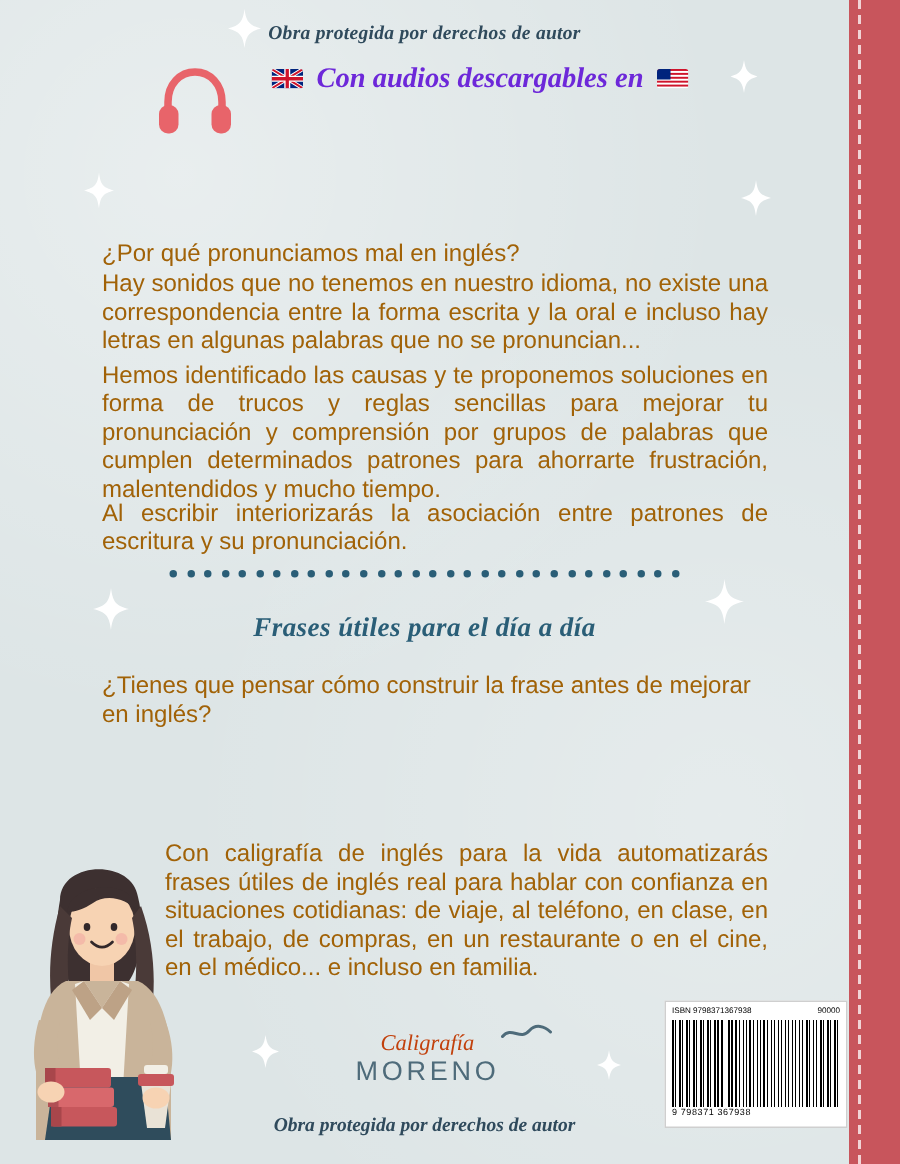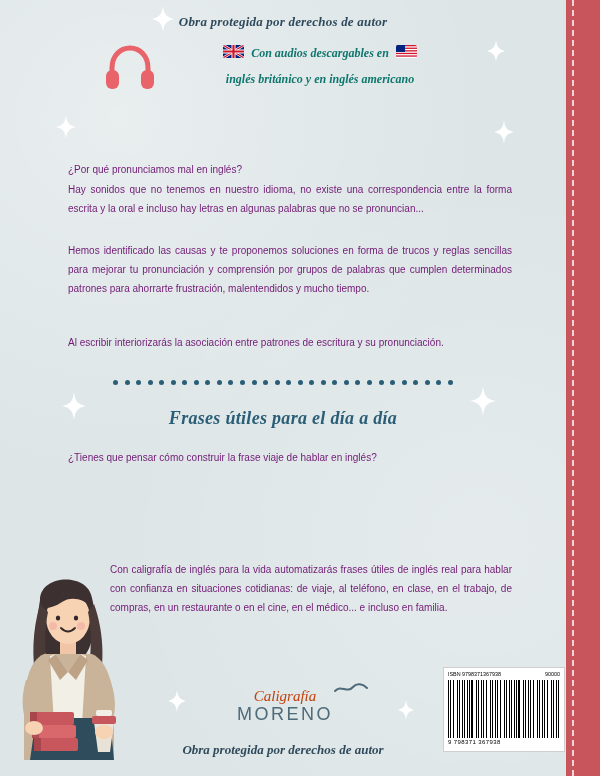--- a/index.html
+++ b/index.html
@@ -86,22 +86,22 @@
   .audio-block {
     position: absolute;
     top: 40px;
     left: 110px;
     width: 420px;
   }
   .audio-line {
     font-family: "Liberation Serif", serif;
     font-style: italic;
     font-weight: bold;
-    font-size: 12px;
-    color: #0f766e;
+    font-size: 19px;
+    color: #6d28d9;
     text-align: center;
     line-height: 26px;
   }
   .flag {
     display: inline-block;
     width: 21px;
     height: 13px;
     vertical-align: -1px;
     margin: 0 4px;
     border-radius: 2px;
@@ -137,23 +137,23 @@
     position: absolute;
     top: 408px;
     left: 0;
     width: 566px;
     font-size: 18px;
   }
 
   
   .para {
     position: absolute;
-    font-size: 10px;
+    font-size: 16px;
     line-height: 19px;
-    color: #701a75;
+    color: #a16207;
     text-align: justify;
     font-family: "Liberation Sans", sans-serif;
   }
   .p-why   { top: 160px; left: 68px; width: 444px; text-align: left; }
   .p-a     { top: 180px; left: 68px; width: 444px; }
   .p-b     { top: 241px; left: 68px; width: 444px; }
   .p-c     { top: 333px; left: 68px; width: 444px; }
 
   .p-d     { top: 448px; left: 68px; width: 444px; text-align: left; }
   .p-e     { top: 478px; left: 68px; width: 444px; text-align: left; }
@@ -340,21 +340,20 @@
               <rect y="0" width="21" height="1.3"></rect>
               <rect y="2.6" width="21" height="1.3"></rect>
               <rect y="5.2" width="21" height="1.3"></rect>
               <rect y="7.8" width="21" height="1.3"></rect>
               <rect y="10.4" width="21" height="1.3"></rect>
             </g>
             <rect width="9" height="7" fill="#00247d"></rect>
           </svg>
         </span>
       </div>
-      <div class="audio-line">inglés británico y en inglés americano</div>
     </div>
 
     <div class="para p-why">¿Por qué pronunciamos mal en inglés?</div>
     <div class="para p-a">Hay sonidos que no tenemos en nuestro idioma, no existe una correspondencia entre la forma escrita y la oral e incluso hay letras en algunas palabras que no se pronuncian...</div>
     <div class="para p-b">Hemos identificado las causas y te proponemos soluciones en forma de trucos y reglas sencillas para mejorar tu pronunciación y comprensión por grupos de palabras que cumplen determinados patrones para ahorrarte frustración, malentendidos y mucho tiempo.</div>
     <div class="para p-c">Al escribir interiorizarás la asociación entre patrones de escritura y su pronunciación.</div>
 
     <div class="divider">
       <i></i>
         <i></i>
@@ -382,21 +381,21 @@
         <i></i>
         <i></i>
         <i></i>
         <i></i>
         <i></i>
         <i></i>
         <i></i>
     </div>
 
     <div class="heading h2">Frases útiles para el día a día</div>
-    <div class="para p-d">¿Tienes que pensar cómo construir la frase viaje de hablar en inglés?</div>
+    <div class="para p-d">¿Tienes que pensar cómo construir la frase antes de mejorar en inglés?</div>
     <div class="para p-g">Con caligrafía de inglés para la vida automatizarás frases útiles de inglés real para hablar con confianza en situaciones cotidianas: de viaje, al teléfono, en clase, en el trabajo, de compras, en un restaurante  o en el cine, en el médico...  e incluso en familia.</div>
 
     <div class="woman">
       <svg width="130" height="200" viewBox="0 0 130 200">
 
         <path d="M30 40 C30 14 78 12 82 38 C88 62 82 86 76 94 L36 94 C28 82 26 62 30 40 Z" fill="#3d3030"></path>
 
         <rect x="50" y="78" width="16" height="18" fill="#f0c6a6"></rect>
 
         <ellipse cx="58" cy="58" rx="22" ry="26" fill="#f7d3b3"></ellipse>

